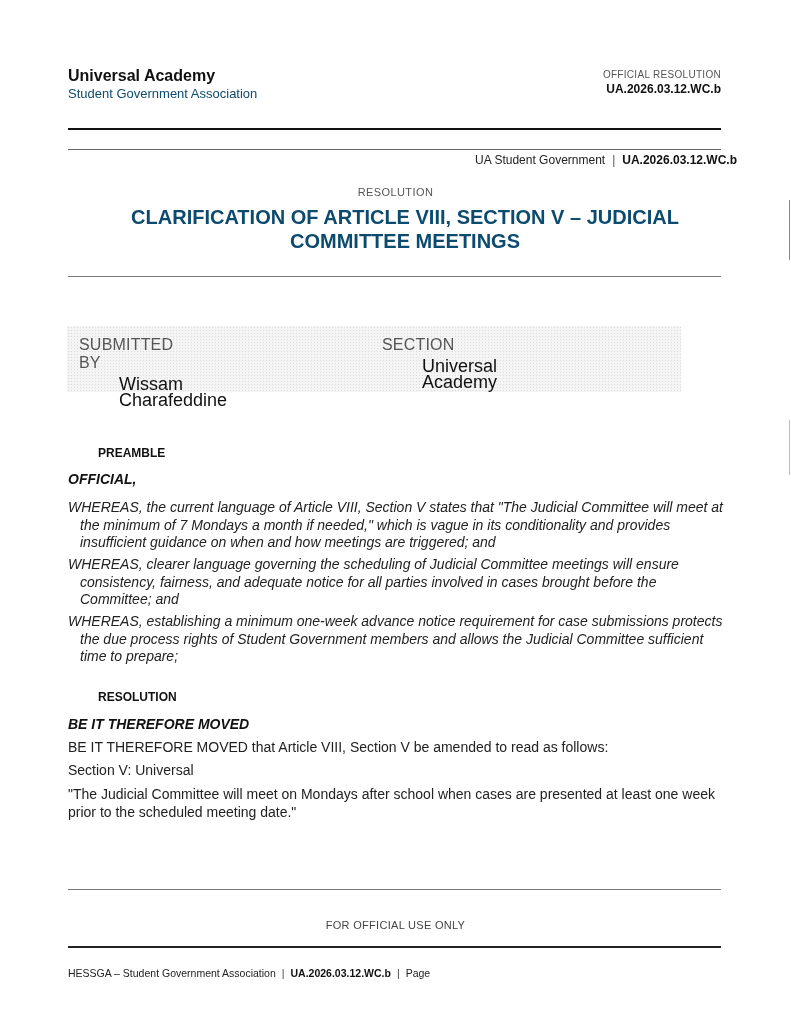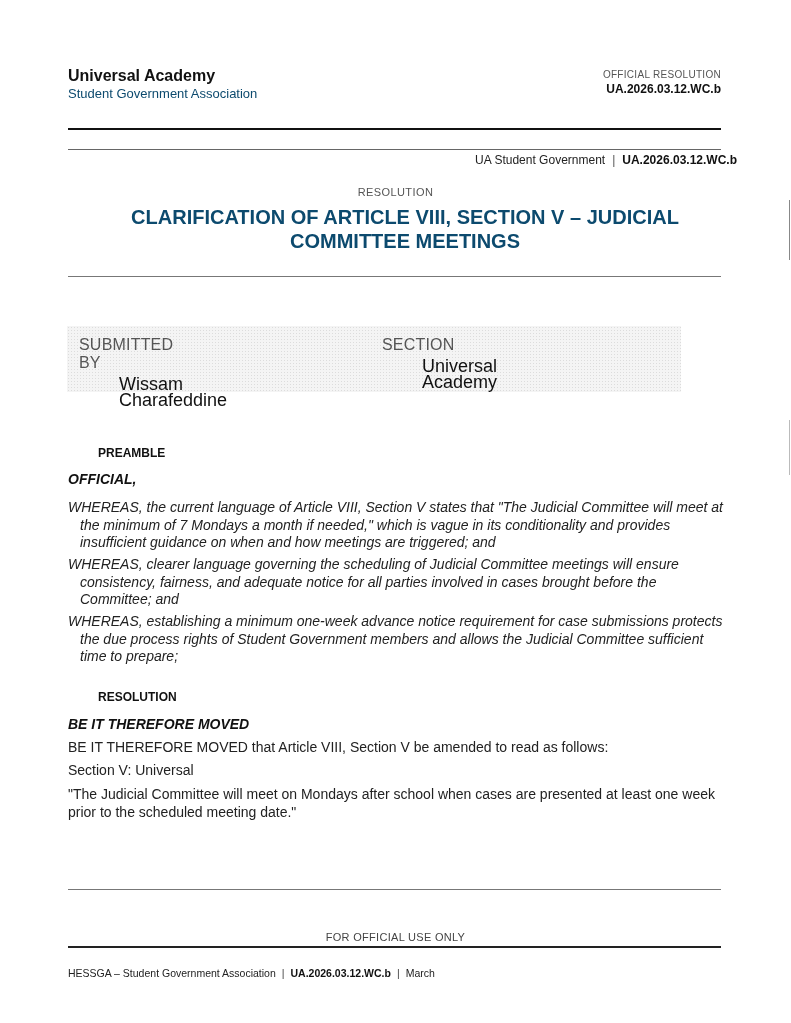--- a/index.html
+++ b/index.html
@@ -54,21 +54,21 @@
     .c2 { top: 556px; font-style: italic; }
     .c3 { top: 613px; }
 
     .para { left: 68px; width: 660px; font-size: 14px; color: #222; line-height: 17.5px; }
     .p1 { top: 739px; }
     .p2 { top: 762px; }
     .p3 { top: 786px; }
 
     
     .rule-foot1 { left: 68px; width: 653px; top: 889px; height: 1px; background: #777; }
-    .official { left: 0; width: 791px; top: 919px; text-align: center; font-size: 11px; color: #444; letter-spacing: 0.3px; margin-top: 12px; }
+    .official { left: 0; width: 791px; top: 919px; text-align: center; font-size: 11px; color: #444; letter-spacing: 0.3px; }
     .rule-foot2 { left: 68px; width: 653px; top: 946px; height: 1.5px; background: #222; }
     .footer { left: 68px; top: 967px; font-size: 10.5px; color: #222; }
     .footer .sep { margin: 0 6px; color: #444; }
     .footer .fid { font-weight: bold; color: #111; }
 
     
     .edge-mark { left: 789px; width: 1px; background: #888; }
     .em1 { top: 200px; height: 60px; }
     .em2 { top: 420px; height: 55px; background: #bbb; }
   </style>
@@ -111,17 +111,17 @@
 <div class="abs section-heading resolution-h">RESOLUTION</div>
 <div class="abs subhead moved-h">BE IT THEREFORE MOVED</div>
 <div class="abs para p1">BE IT THEREFORE MOVED that Article VIII, Section V be amended to read as follows:</div>
 <div class="abs para p2">Section V: Universal</div>
 <div class="abs para p3">"The Judicial Committee will meet on Mondays after school when cases are presented at least one week prior to the scheduled meeting date."</div>
 
 <div class="abs rule-foot1"></div>
 <div class="abs official">FOR OFFICIAL USE ONLY</div>
 <div class="abs rule-foot2"></div>
 <div class="abs footer">
-  <span>HESSGA – Student Government Association</span><span class="sep">|</span><span class="fid">UA.2026.03.12.WC.b</span><span class="sep">|</span><span>March</span>
+  <span>HESSGA – Student Government Association</span><span class="sep">|</span><span class="fid">UA.2026.03.12.WC.b</span><span class="sep">|</span><span>Page</span>
 </div>
 
 <div class="abs edge-mark em1"></div>
 <div class="abs edge-mark em2"></div>
 
 </body></html>

